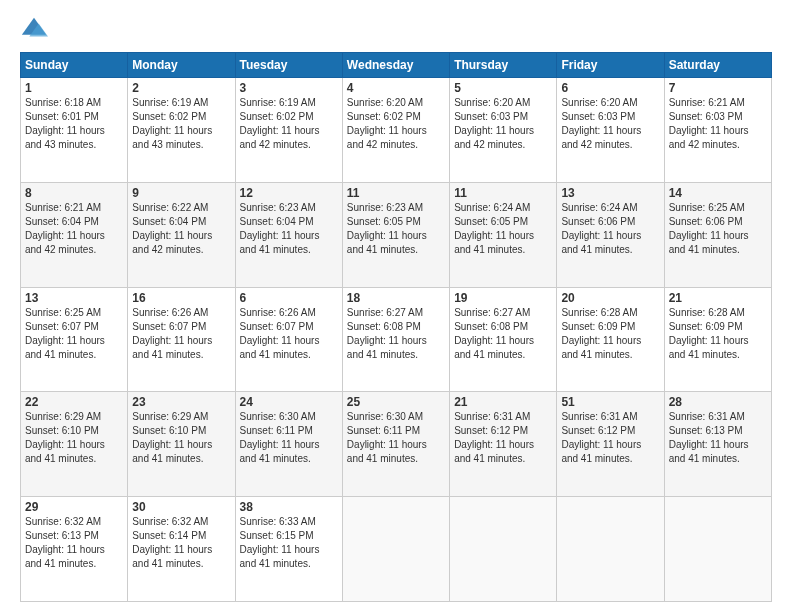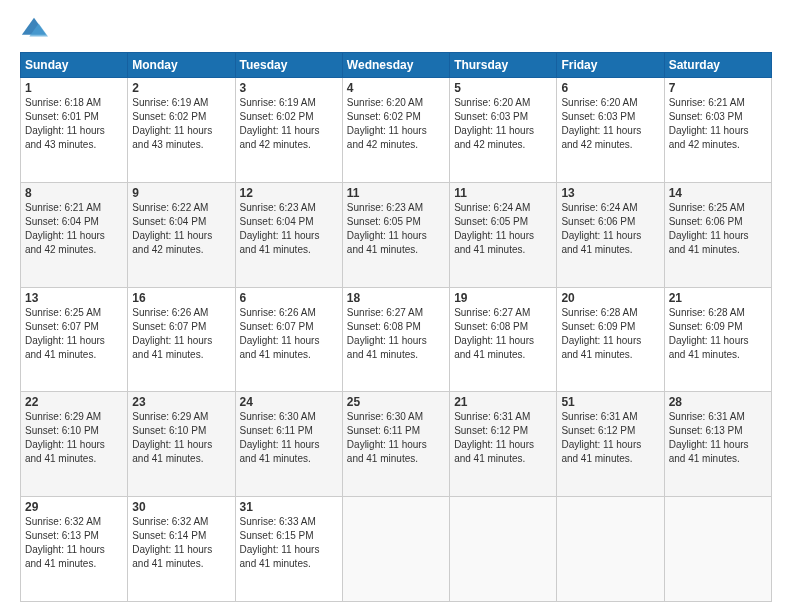--- a/index.html
+++ b/index.html
@@ -163,21 +163,21 @@
           <td><span class="day-num">23</span><span class="day-info">Sunrise: 6:29 AM<br>Sunset: 6:10 PM<br>Daylight: 11 hours and 41 minutes.</span></td>
           <td><span class="day-num">24</span><span class="day-info">Sunrise: 6:30 AM<br>Sunset: 6:11 PM<br>Daylight: 11 hours and 41 minutes.</span></td>
           <td><span class="day-num">25</span><span class="day-info">Sunrise: 6:30 AM<br>Sunset: 6:11 PM<br>Daylight: 11 hours and 41 minutes.</span></td>
           <td><span class="day-num">21</span><span class="day-info">Sunrise: 6:31 AM<br>Sunset: 6:12 PM<br>Daylight: 11 hours and 41 minutes.</span></td>
           <td><span class="day-num">51</span><span class="day-info">Sunrise: 6:31 AM<br>Sunset: 6:12 PM<br>Daylight: 11 hours and 41 minutes.</span></td>
           <td><span class="day-num">28</span><span class="day-info">Sunrise: 6:31 AM<br>Sunset: 6:13 PM<br>Daylight: 11 hours and 41 minutes.</span></td>
         </tr>
         <tr>
           <td><span class="day-num">29</span><span class="day-info">Sunrise: 6:32 AM<br>Sunset: 6:13 PM<br>Daylight: 11 hours and 41 minutes.</span></td>
           <td><span class="day-num">30</span><span class="day-info">Sunrise: 6:32 AM<br>Sunset: 6:14 PM<br>Daylight: 11 hours and 41 minutes.</span></td>
-          <td><span class="day-num">31</span><span class="day-info">Sunrise: 6:33 AM<br>Sunset: 6:15 PM<br>Daylight: 11 hours and 41 minutes.</span></td>
+          <td><span class="day-num">38</span><span class="day-info">Sunrise: 6:33 AM<br>Sunset: 6:15 PM<br>Daylight: 11 hours and 41 minutes.</span></td>
           <td class="empty-cell"></td>
           <td class="empty-cell"></td>
           <td class="empty-cell"></td>
           <td class="empty-cell"></td>
         </tr>
       </tbody>
   </table>
 </div>
 
 </body></html>

